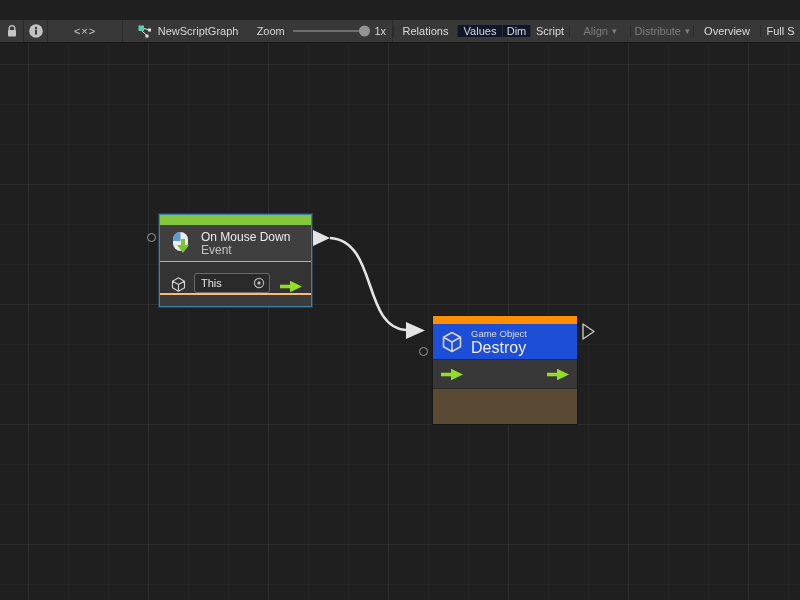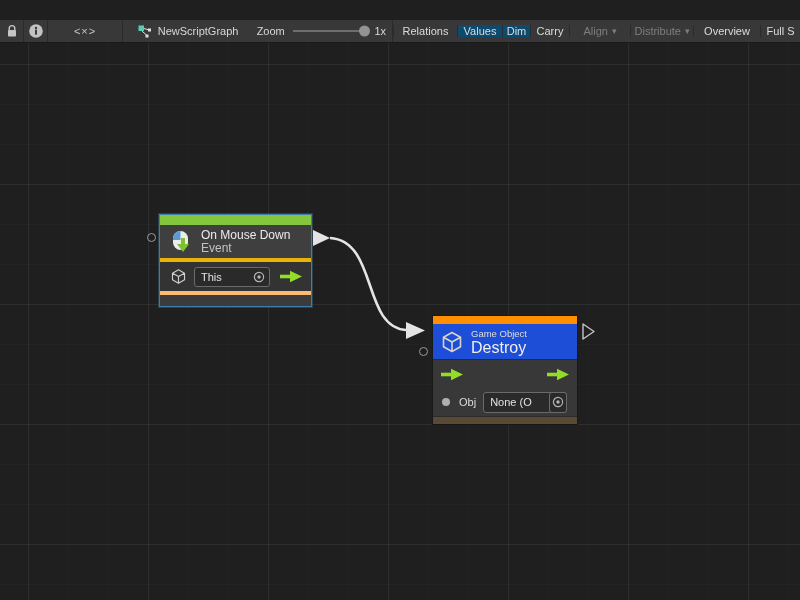--- a/index.html
+++ b/index.html
@@ -28,21 +28,21 @@
   .zoom-group { width:146px; display:flex; align-items:center; padding:0 6px; }
   .zoom-label { flex:none; margin-right:8px; }
   .zoom-track-wrap { position:relative; flex:1; height:100%; display:flex; align-items:center; }
   .zoom-track { width:100%; height:2px; background:#6e6e6e; }
   .zoom-handle { position:absolute; right:-3px; top:50%; transform:translateY(-50%);
                  width:11px; height:11px; border-radius:50%; background:#939393; }
   .zoom-value { flex:none; margin-left:7px; }
   .tb-toggles { display:flex; align-items:center; }
   .tb-toggle { display:flex; align-items:center; justify-content:center; gap:4px;
                border-left:1px solid #2b2b2b; color:#dcdcdc; white-space:nowrap; overflow:hidden; }
-  .tb-toggle.active { background:#0c4a6e; }
+  .tb-toggle.active { background:#0f172a; }
   .tb-toggle.disabled { color:#7e7e7e; }
   .caret { font-size:9px; line-height:1; }
 
   
   .canvas { position:absolute; left:0; top:43px; width:800px; height:557px; background-color:#1f1f1f;
     background-image:
       repeating-linear-gradient(to right,  rgba(255,255,255,0.05) 0 1px, transparent 1px 120px),
       repeating-linear-gradient(to bottom, rgba(255,255,255,0.05) 0 1px, transparent 1px 120px),
       repeating-linear-gradient(to right,  rgba(255,255,255,0.018) 0 1px, transparent 1px 40px),
       repeating-linear-gradient(to bottom, rgba(255,255,255,0.018) 0 1px, transparent 1px 40px);
@@ -50,26 +50,26 @@
   .wires { position:absolute; left:0; top:0; pointer-events:none; }
 
   
   .node { position:absolute; background:#383838; }
   .node1 { left:159px; top:171px; width:153px; height:93px; border:1px solid #3c7fa8;
            box-shadow:0 0 0 1px rgba(62,130,170,0.35); display:flex; flex-direction:column; }
   .node2 { left:432px; top:272px; width:146px; height:110px; border:1px solid #181818;
            display:flex; flex-direction:column; }
   .strip1 { height:10px; background:#84c63c; flex:none; }
   .strip2 { height:8px;  background:#ff8e00; flex:none; }
-  .n1-header { height:37px; flex:none; background:#3f3f3f; border-bottom:4px solid #eab308;
+  .n1-header { height:37px; flex:none; background:#3f3f3f; border-bottom:1px solid #eab308;
                display:flex; align-items:center; gap:7px; padding-left:8px; }
   .n1-title { font-size:12px; color:#ececec; line-height:13px; }
   .n1-sub   { font-size:12px; color:#c2c2c2; line-height:12px; }
-  .n1-body { height:33px; flex:none; background:#333333; border-bottom:4px solid #fdba74;
-             display:flex; align-items:center; padding:0 8px 0 10px; }
+  .n1-body { height:33px; flex:none; background:#333333; border-bottom:2px solid #fdba74;
+             display:flex; align-items:flex-end; padding:0 8px 0 10px; }
   .n1-footer { flex:1; background:#3b3b3b; }
   .n2-header { height:36px; flex:none; background:#1d4ed8; border-bottom:1px solid #2a2a2a;
                display:flex; align-items:center; gap:7px; padding-left:7px; }
   .n2-cat   { font-size:9.5px; color:#e0dbd2; line-height:12px; }
   .n2-title { font-size:16px; color:#f2efe9; line-height:15px; }
   .n2-row { height:28px; flex:none; display:flex; align-items:center; background:#383838; }
   .n2-row1 { padding:0 7px; }
   .n2-row2 { padding-left:9px; font-size:11px; color:#dcdcdc; }
   .n2-footer { flex:1; background:#5a4a33; border-top:1px solid #2a2a2a; }
   .spacer { flex:1; }
@@ -138,21 +138,21 @@
       <div class="tb-toggle" style="width:64px">
         <span>Relations</span>
       </div>
       <div class="tb-toggle active" style="width:45px">
         <span>Values</span>
       </div>
       <div class="tb-toggle active" style="width:28px">
         <span>Dim</span>
       </div>
       <div class="tb-toggle" style="width:39px">
-        <span>Carry</span>
+        <span>Script</span>
       </div>
       <div class="tb-toggle disabled" style="width:61px">
         <span>Align</span>
         <span class="caret">▾</span>
       </div>
       <div class="tb-toggle disabled" style="width:63px">
         <span>Distribute</span>
         <span class="caret">▾</span>
       </div>
       <div class="tb-toggle" style="width:67px">
@@ -225,32 +225,19 @@
         <svg width="24" height="13" viewBox="0 0 24 13">
           <path d="M1 6.5 H12" stroke="#93dc28" stroke-width="3.6"></path>
           <polygon points="11,0.8 23,6.5 11,12.2" fill="#93dc28"></polygon>
         </svg>
         <div class="spacer"></div>
         <svg width="24" height="13" viewBox="0 0 24 13">
           <path d="M1 6.5 H12" stroke="#93dc28" stroke-width="3.6"></path>
           <polygon points="11,0.8 23,6.5 11,12.2" fill="#93dc28"></polygon>
         </svg>
       </div>
-      <div class="n2-row n2-row2">
-        <span class="dot-port"></span>
-        <span class="obj-label">Obj</span>
-        <div class="field f2">
-          <span class="field-text">None (O</span>
-          <span class="target-wrap">
-            <svg width="12" height="12" viewBox="0 0 12 12">
-              <circle cx="6" cy="6" r="4.6" stroke="#b4b4b4" stroke-width="1.2" fill="none"></circle>
-              <circle cx="6" cy="6" r="1.7" fill="#b4b4b4"></circle>
-            </svg>
-          </span>
-        </div>
-      </div>
       <div class="n2-footer"></div>
     </div>
 
     <div class="port-circle pc1"></div>
     <div class="port-circle pc2"></div>
   </div>
 </div>
 
 </body></html>

